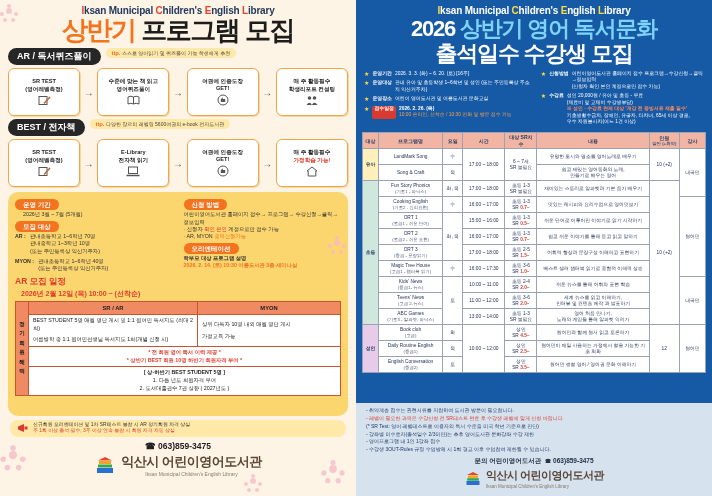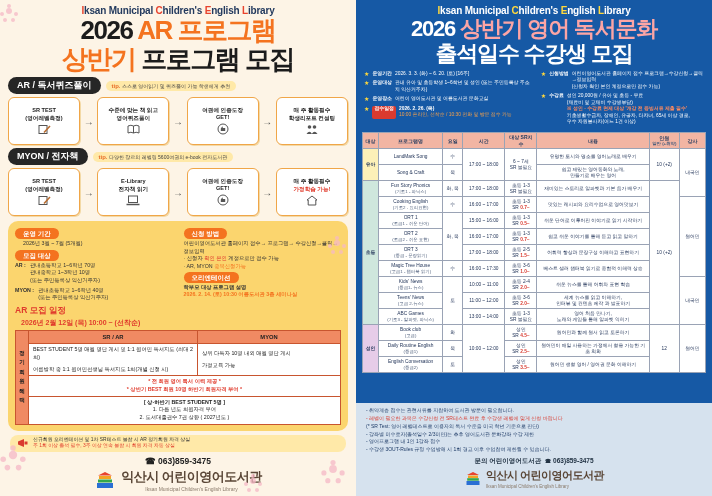--- a/index.html
+++ b/index.html
@@ -5,30 +5,30 @@
   html,body{margin:0;padding:0;}
   .page{width:712px;height:496px;display:flex;overflow:hidden;font-family:"Liberation Sans",sans-serif;}
   .poster{width:356px;height:496px;position:relative;overflow:hidden;box-sizing:border-box;}
   
   .poster-left{background:#fdf4e6;color:#222;}
   .eng-header{text-align:center;font-size:10px;font-weight:bold;color:#233a5e;padding-top:5px;letter-spacing:-0.2px;}
   .poster-left .eng-header .hl{color:#e8432e;}
   .lp-title{text-align:center;font-size:26px;font-weight:800;line-height:1.12;letter-spacing:-1.5px;color:#1c1c1c;}
   .orange{color:#f4731f;}
   .flow-section{margin:3px 8px 0;}
-  .sec-head{display:flex;align-items:center;gap:5px;}
+  .sec-head{display:flex;align-items:flex-start;gap:5px;}
   .pill-black{background:#262626;color:#fff;border-radius:10px;padding:2px 9px;font-size:9px;font-weight:bold;white-space:nowrap;}
   .tip{background:#ffe9a8;border-radius:6px;font-size:5px;padding:2px 6px;color:#444;white-space:nowrap;}
   .tip b{color:#e8702a;font-size:6px;}
   .flow-row{display:flex;align-items:center;justify-content:space-between;margin-top:3px;}
   .card{width:70px;height:46px;background:#fff;border:1px solid #f0a648;border-radius:6px;display:flex;flex-direction:column;align-items:center;justify-content:center;font-size:5.6px;font-weight:bold;text-align:center;line-height:1.3;box-shadow:1px 1px 0 #f3d9a5;}
   .card svg{margin-top:2px;}
   .arrow{color:#555;font-size:10px;font-weight:bold;}
   .red{color:#e03c2d;}
-  .yellow-box{margin:5px 8px 0;background:#fbd56e;border-radius:10px;padding:5px 7px 6px;}
+  .yellow-box{margin:5px 8px 0;background:#fbd56e;border-radius:10px;padding:5px 7px 20px;}
   .info-grid{display:grid;grid-template-columns:1.02fr 1fr;column-gap:8px;font-size:5.3px;line-height:1.4;color:#333;}
   .pill-orange{display:inline-block;background:#f4731f;color:#fff;border-radius:8px;padding:1px 8px;font-size:6.5px;font-weight:bold;margin:2px 0 1px;}
   .kv{display:flex;gap:4px;}
   .kv .k{font-weight:bold;white-space:nowrap;}
   .sched-label{color:#e03c2d;font-weight:800;font-size:8.5px;margin-top:3px;}
   .sched-date{color:#e03c2d;font-weight:bold;font-size:7px;margin:1px 0 2px 6px;}
   table.lp{width:100%;border-collapse:collapse;background:#fff;font-size:5.3px;color:#222;}
   .lp td,.lp th{border:1px solid #c8552f;padding:2px 4px;vertical-align:middle;line-height:1.45;}
   .lp .head{background:#f08a63;font-weight:bold;text-align:center;font-size:5.8px;color:#222;}
   .lp .side{background:#f08a63;font-weight:bold;width:10px;word-break:break-all;text-align:center;font-size:5.6px;line-height:1.7;padding:2px 1px;}
@@ -38,21 +38,21 @@
   .phone-line{text-align:center;font-weight:bold;font-size:8.5px;margin-top:4px;color:#222;}
   .footer-logo{display:flex;align-items:center;justify-content:center;gap:5px;margin-top:2px;}
   .logo-text .name{font-size:13px;font-weight:800;color:#5a4636;letter-spacing:-0.5px;}
   .logo-text .sub{font-size:5px;color:#8a7a6a;text-align:center;}
   .flower{position:absolute;width:6px;height:6px;border-radius:50%;background:#f6b9c6;box-shadow:7px 3px 0 -1px #f6b9c6,-7px 3px 0 -1px #f6b9c6,4px 9px 0 -1px #f6b9c6,-4px 9px 0 -1px #f6b9c6,0 -5px 0 -1px #f6b9c6;opacity:.75;}
   
   .poster-right{background:#1659a5;color:#fff;}
   .poster-right .eng-header{color:#fff;}
   .poster-right .eng-header .hl{color:#ffd83d;}
   .rp-title{text-align:center;font-size:22px;font-weight:800;line-height:1.15;letter-spacing:-1.2px;color:#fff;}
-  .yellow{color:#fca5a5;}
+  .yellow{color:#7dd3fc;}
   .rp-info{display:grid;grid-template-columns:1.04fr 1fr;column-gap:7px;padding:4px 8px 3px;font-size:4.9px;line-height:1.35;}
   .info-item{display:flex;gap:3px;margin-bottom:2.5px;}
   .star{color:#ffd83d;font-size:6px;line-height:1.2;}
   .ilabel{font-weight:bold;white-space:nowrap;}
   .ilabel.hl-red{background:#d93a2f;border-radius:2px;padding:0 2px;}
   .itext .t2{color:#f7a14a;}
   .itext .t3{color:#ff8a5f;font-weight:bold;}
   table.rp{width:344px;margin:1px 6px 0;border-collapse:collapse;background:#fff;color:#24365a;font-size:4.8px;}
   .rp th,.rp td{border:1px solid #9aa3b5;padding:1px 2px;text-align:center;line-height:1.3;vertical-align:middle;}
   .rp thead th{background:#f2b5a3;font-weight:bold;font-size:5px;color:#233a5e;}
@@ -77,21 +77,20 @@
   <div class="poster poster-left">
     <div class="flower" style="left:6px;top:8px;"></div>
     <div class="flower" style="left:334px;top:240px;"></div>
     <div class="flower" style="left:10px;top:452px;transform:scale(1.4);"></div>
     <div class="flower" style="left:330px;top:466px;transform:scale(1.3);"></div>
     <div class="flower" style="left:250px;top:478px;"></div>
 
     <div class="eng-header"><span class="hl">I</span><span>ksan </span><span>M</span><span>unicipal </span><span class="hl">C</span><span>hildren's </span><span class="hl">E</span><span>nglish </span><span class="hl">L</span><span>ibrary</span></div>
 
     <div class="lp-title">
-      <div><span>2026</span> <span class="orange">AR 프로그램</span></div>
       <div><span class="orange">상반기</span> <span>프로그램 모집</span></div>
     </div>
 
     <div class="flow-section">
       <div class="sec-head">
         <span class="pill-black">AR / 독서퀴즈풀이</span>
         <span class="tip"><b>tip.</b> <span>스스로 영어읽기 및 퀴즈풀이 가능 학생에게 추천</span></span>
       </div>
       <div class="flow-row">
         <div class="card">
@@ -129,21 +128,21 @@
               <circle cx="9.5" cy="3" r="1.8" fill="#555"></circle>
               <path d="M1.5 10 Q4.5 5.6 7 10 Z" fill="#555"></path>
               <path d="M6.8 10 Q9.5 5.6 12.5 10 Z" fill="#555"></path>
             </svg>
         </div>
       </div>
     </div>
 
     <div class="flow-section">
       <div class="sec-head">
-        <span class="pill-black">MYON / 전자책</span>
+        <span class="pill-black">BEST / 전자책</span>
         <span class="tip"><b>tip.</b> <span>다양한 장르의 레벨링 5600여권의 e-book 전자도서관</span></span>
       </div>
       <div class="flow-row">
         <div class="card">
           <span>SR TEST</span>
             <span>(영어레벨측정)</span>
           <svg width="13" height="11">
               <rect x="1" y="1.5" width="8" height="8" fill="none" stroke="#555"></rect>
               <line x1="6" y1="8.5" x2="12" y2="2" stroke="#b86b2e" stroke-width="1.5"></line>
             </svg>

